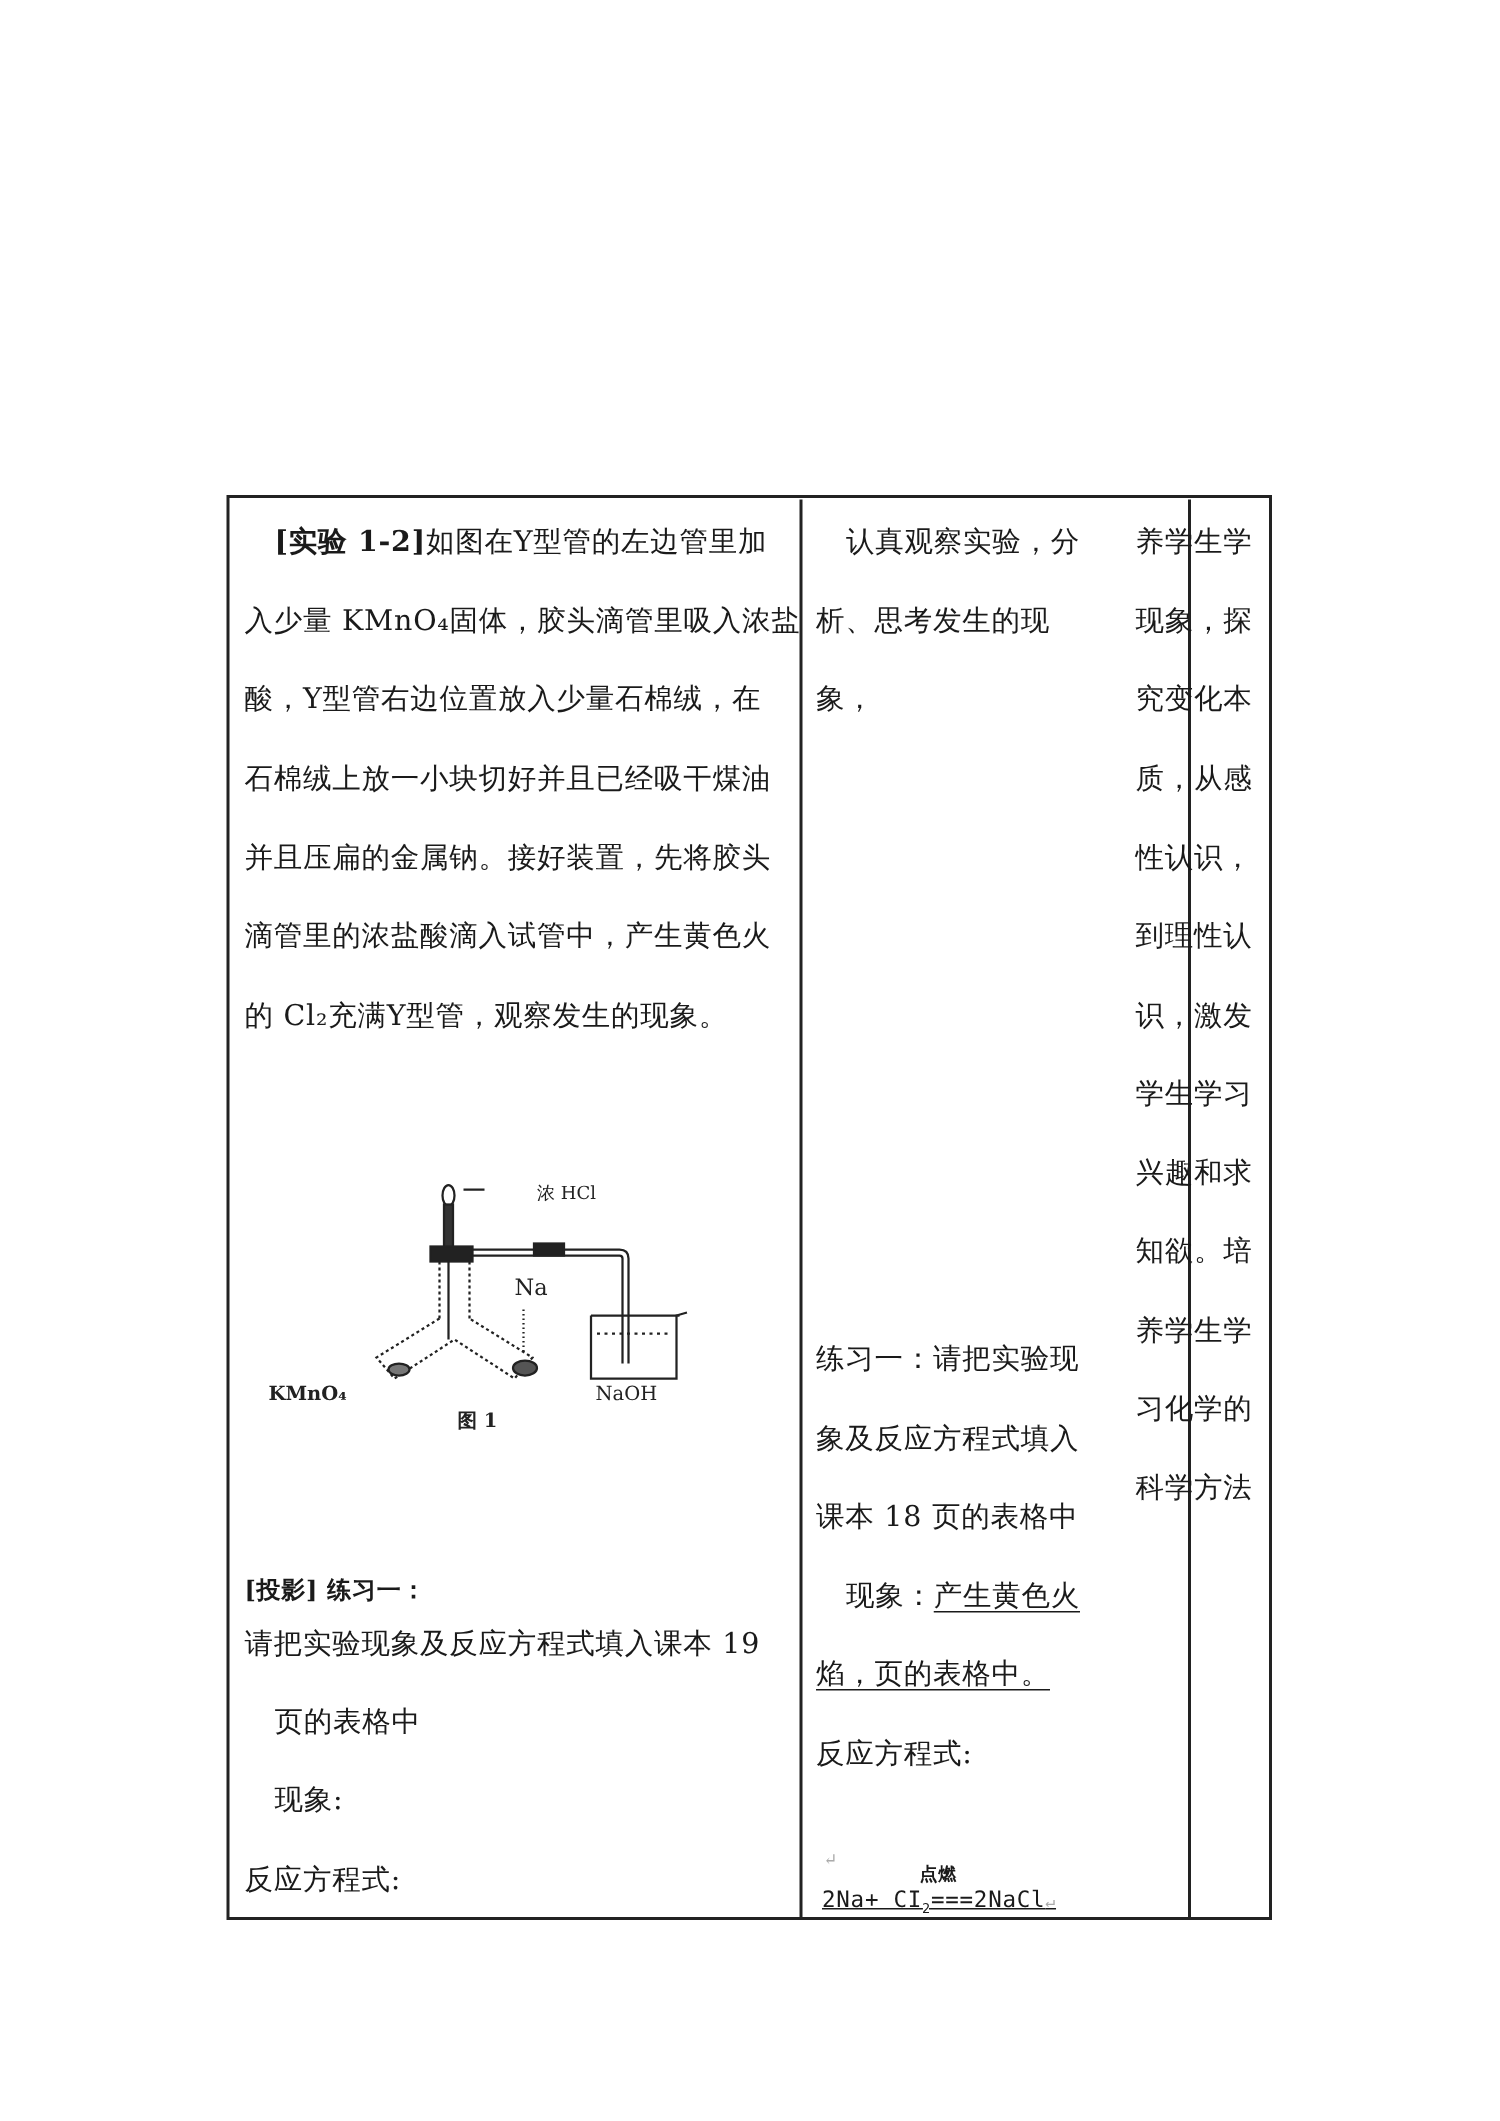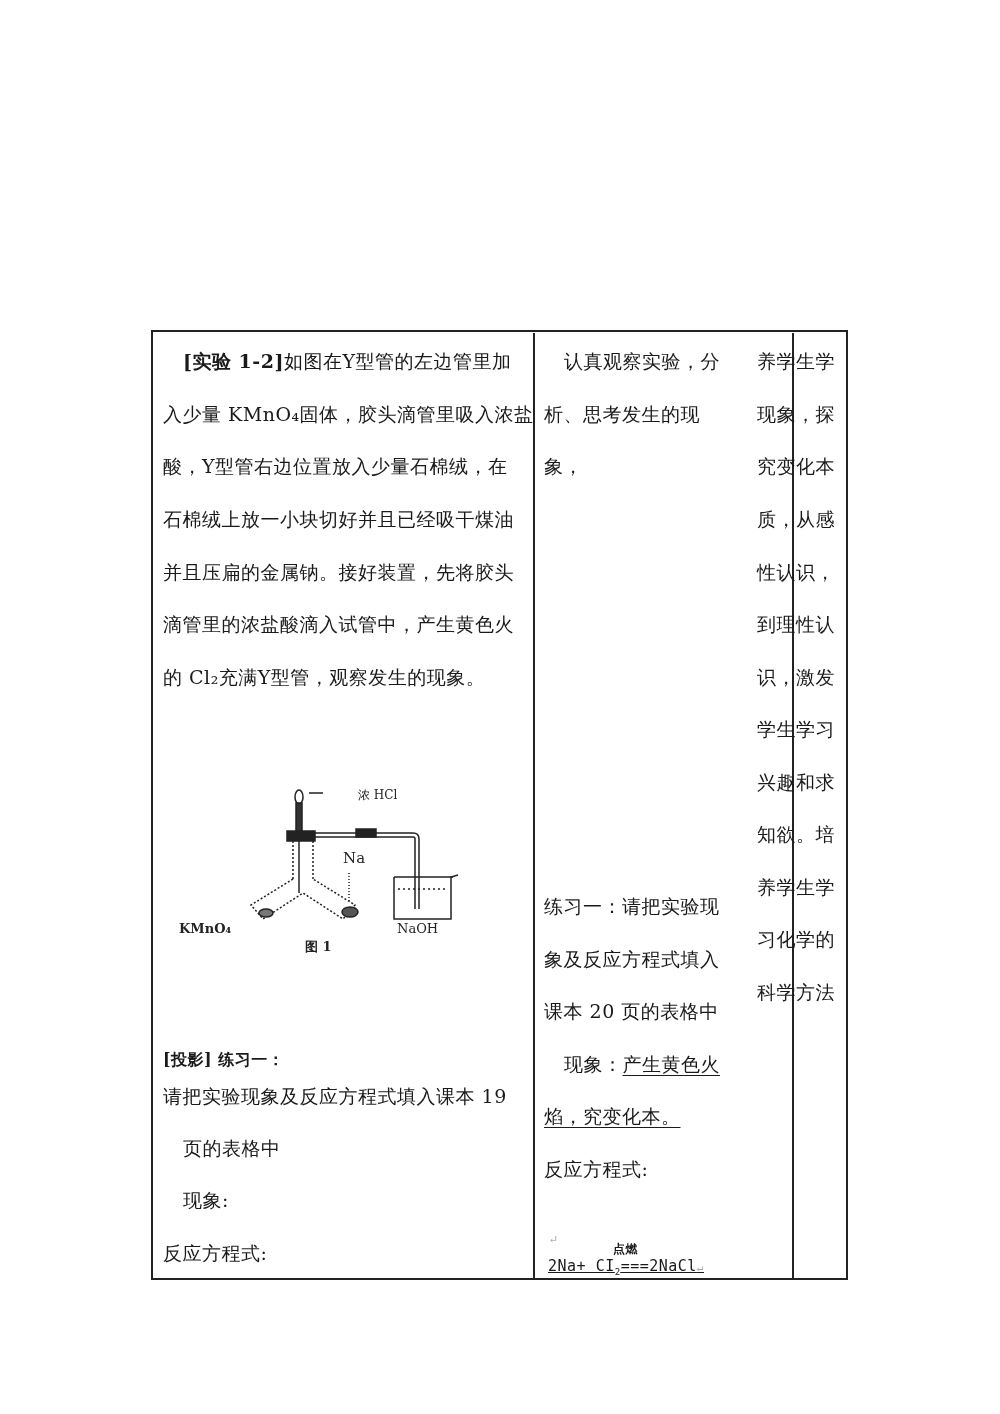--- a/index.html
+++ b/index.html
@@ -76,23 +76,23 @@
     <div class="line" style="top:856px;left:30px;">现象:</div>
     <div class="line" style="top:909px;">反应方程式:</div>
   </div>
 
   <div class="col c2">
     <div class="line" style="top:17px;left:29px;">认真观察实验，分</div>
     <div class="line" style="top:70px;">析、思考发生的现</div>
     <div class="line" style="top:122px;">象，</div>
     <div class="line" style="top:562px;">练习一：请把实验现</div>
     <div class="line" style="top:615px;">象及反应方程式填入</div>
-    <div class="line" style="top:667px;">课本 20 页的表格中</div>
+    <div class="line" style="top:667px;">课本 18 页的表格中</div>
     <div class="line" style="top:720px;left:29px;"><span>现象：</span><span class="u">产生黄色火</span></div>
-    <div class="line u" style="top:772px;">焰，究变化本。</div>
+    <div class="line u" style="top:772px;">焰，页的表格中。</div>
     <div class="line" style="top:825px;">反应方程式:</div>
     <div class="line mark" style="top:896px;left:14px;">↵</div>
     <div class="line cond" style="top:905px;left:78px;">点燃</div>
     <div class="line eq" style="top:922px;left:13px;"><span>2Na+ CI</span><sub>2</sub><span>===2NaCl</span><span class="mark">↵</span></div>
   </div>
 
   <div class="col c3">
     <div class="line" style="top:17px;">养学生学</div>
     <div class="line" style="top:70px;">现象，探</div>
     <div class="line" style="top:122px;">究变化本</div>

